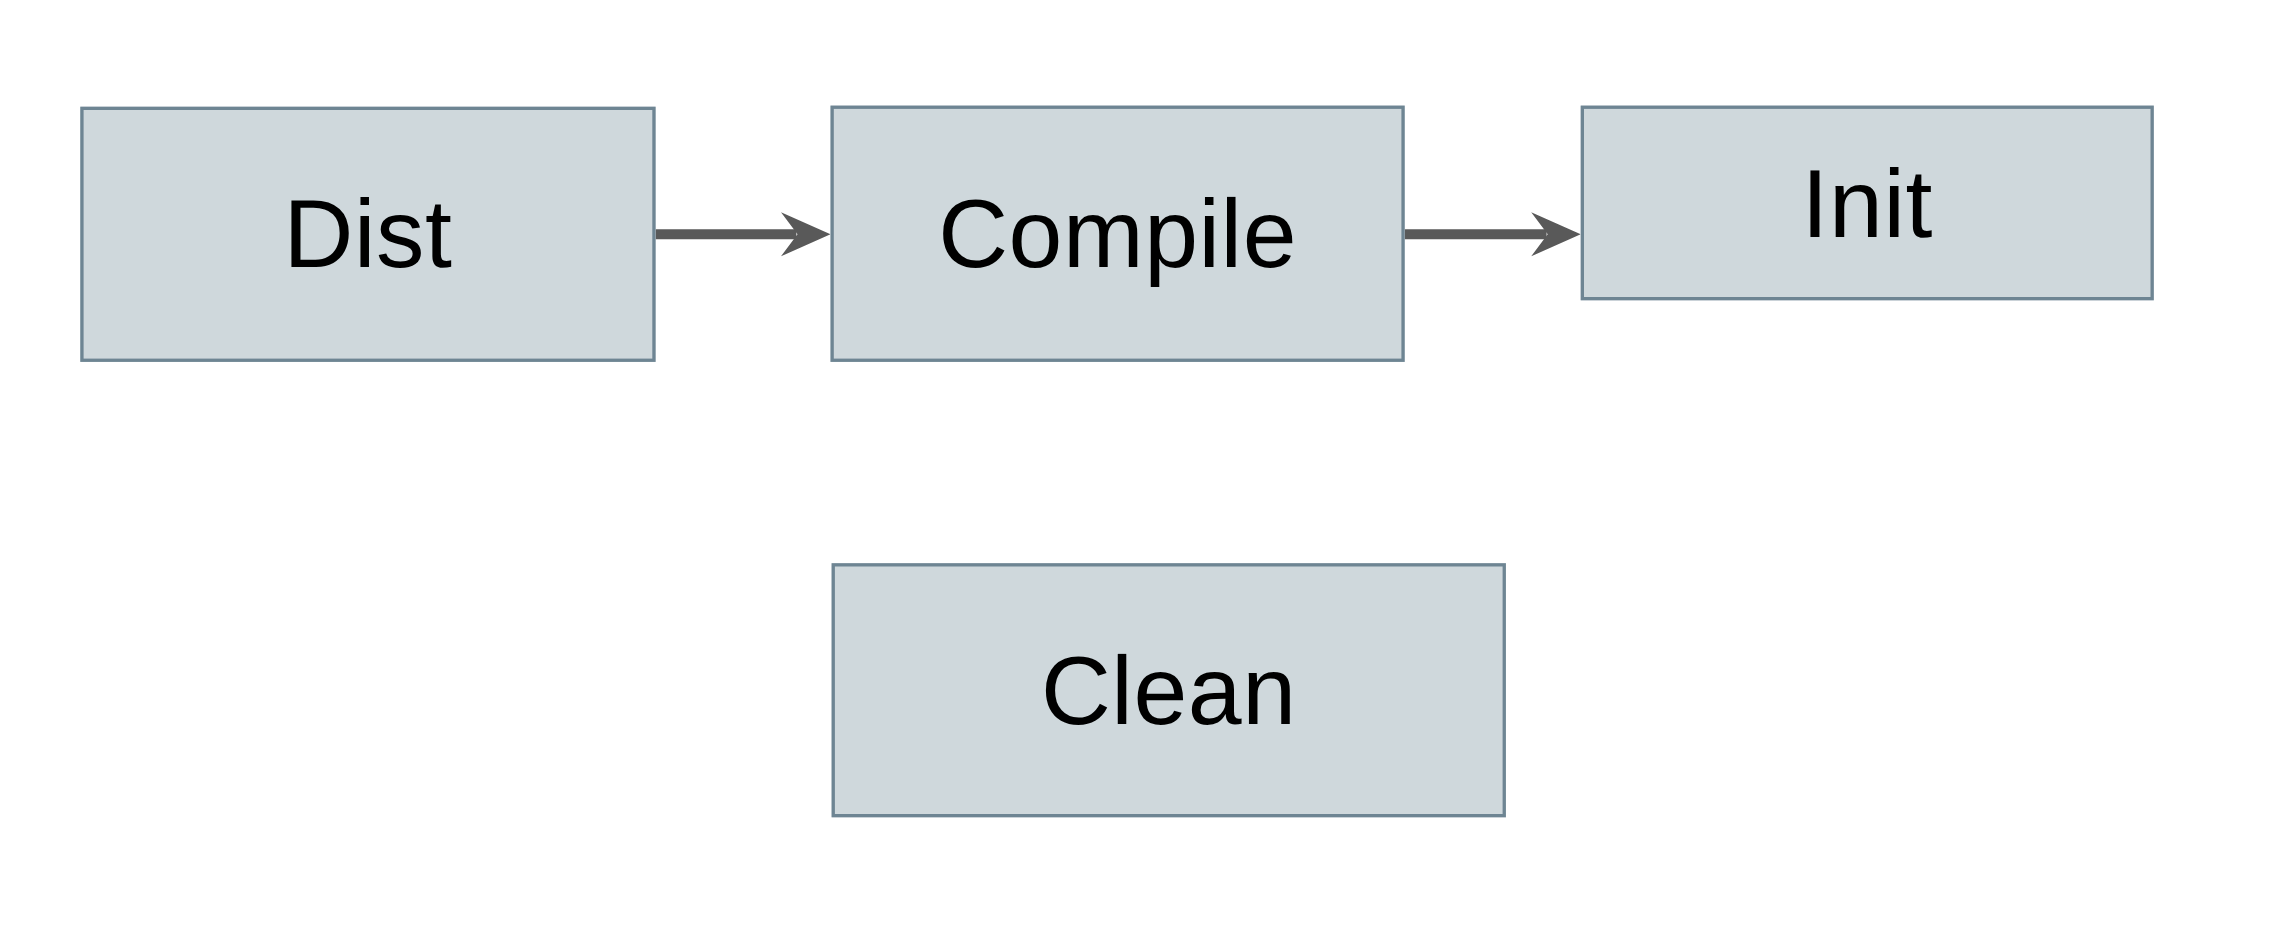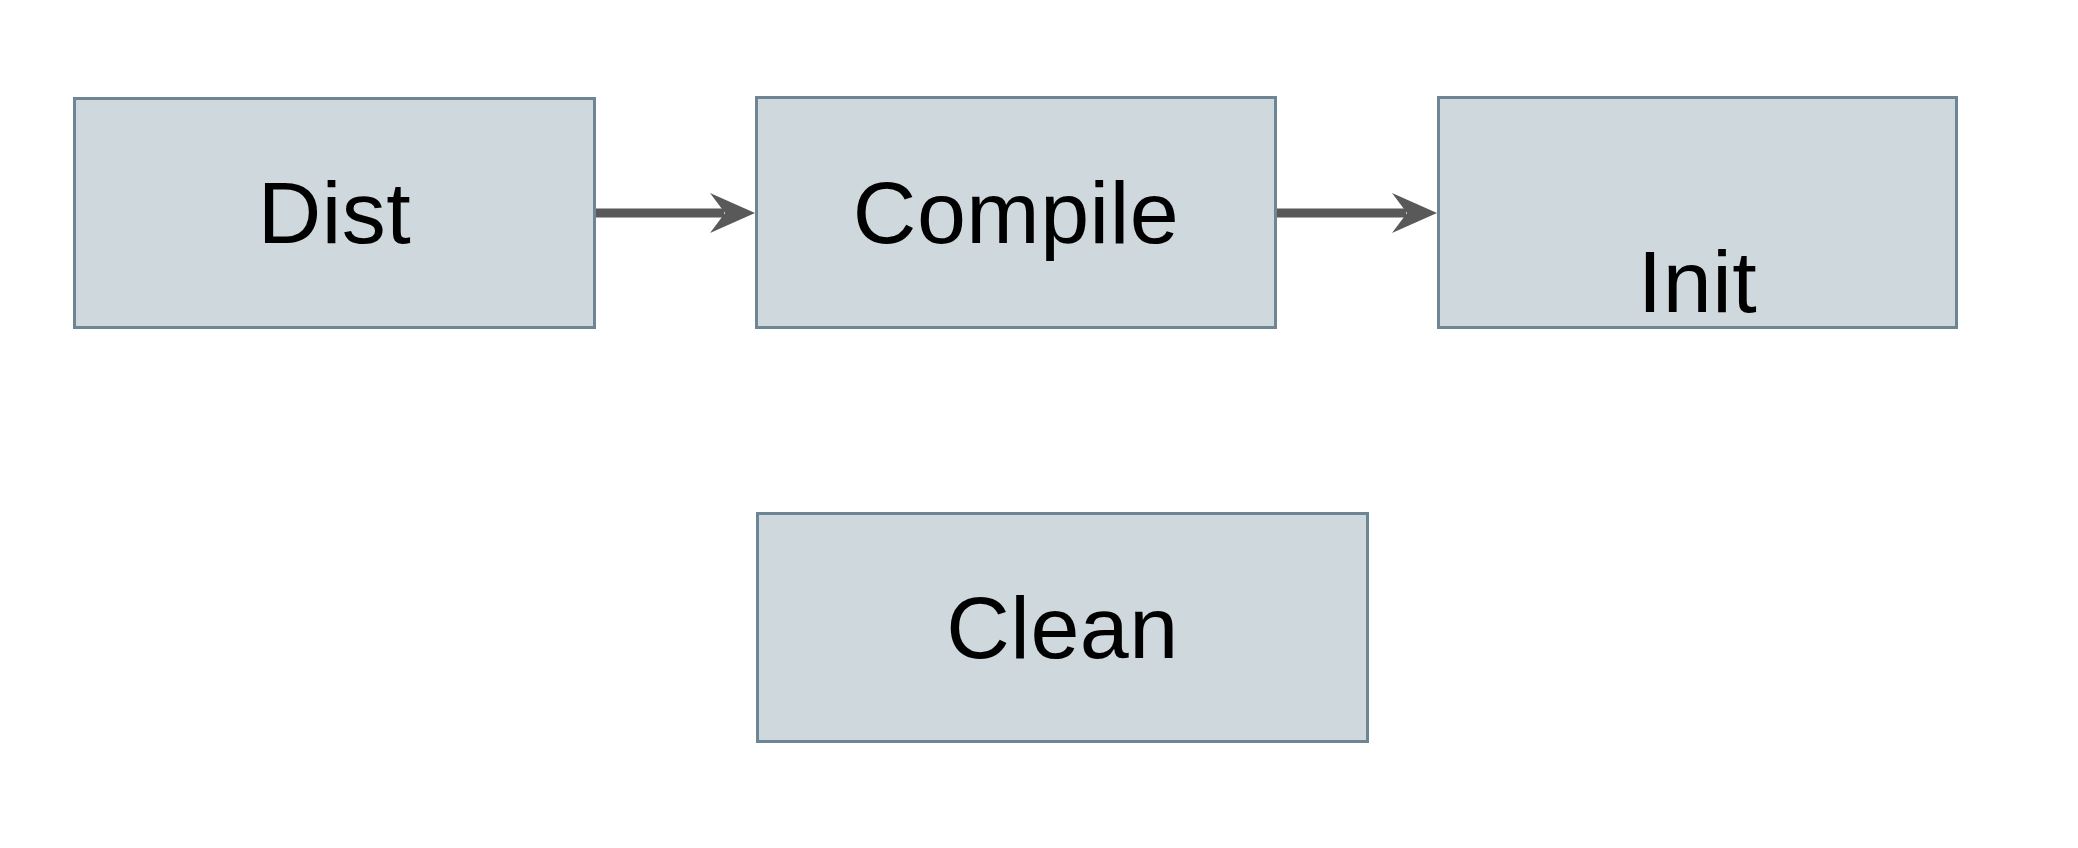--- a/index.html
+++ b/index.html
@@ -25,21 +25,21 @@
     align-items: center;
     justify-content: center;
     color: var(--text, #000000);
     font-size: 88px;
     line-height: 1;
     letter-spacing: 0.5px;
     user-select: none;
   }
   .node-dist    { left: 73px;   top: 97px;  width: 523px; height: 232px; }
   .node-compile { left: 755px;  top: 96px;  width: 522px; height: 233px; }
-  .node-init    { left: 1437px; top: 96px;  width: 521px; height: 233px; align-items: flex-end; }
+  .node-init    { left: 1437px; top: 96px;  width: 521px; height: 177px; }
   .node-clean   { left: 756px;  top: 512px; width: 613px; height: 231px; }
   .connector {
     position: absolute;
     top: 191px;
     height: 44px;
   }
   .connector-1 { left: 596px;  width: 159px; }
   .connector-2 { left: 1277px; width: 160px; }
   .connector line   { stroke: var(--arrow, #595959); stroke-width: 9; }
   .connector polygon{ fill:   var(--arrow, #595959); }

